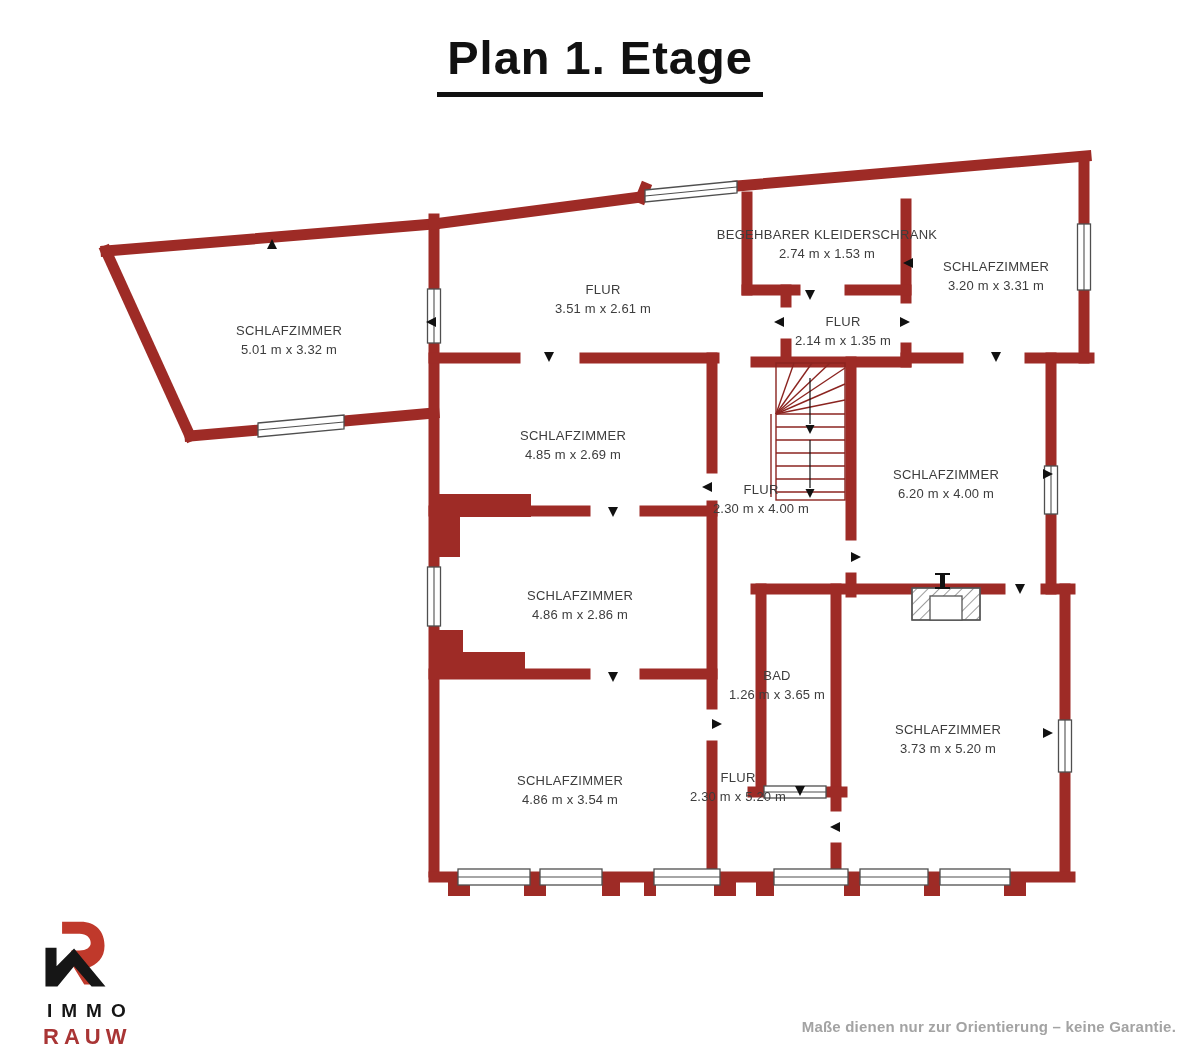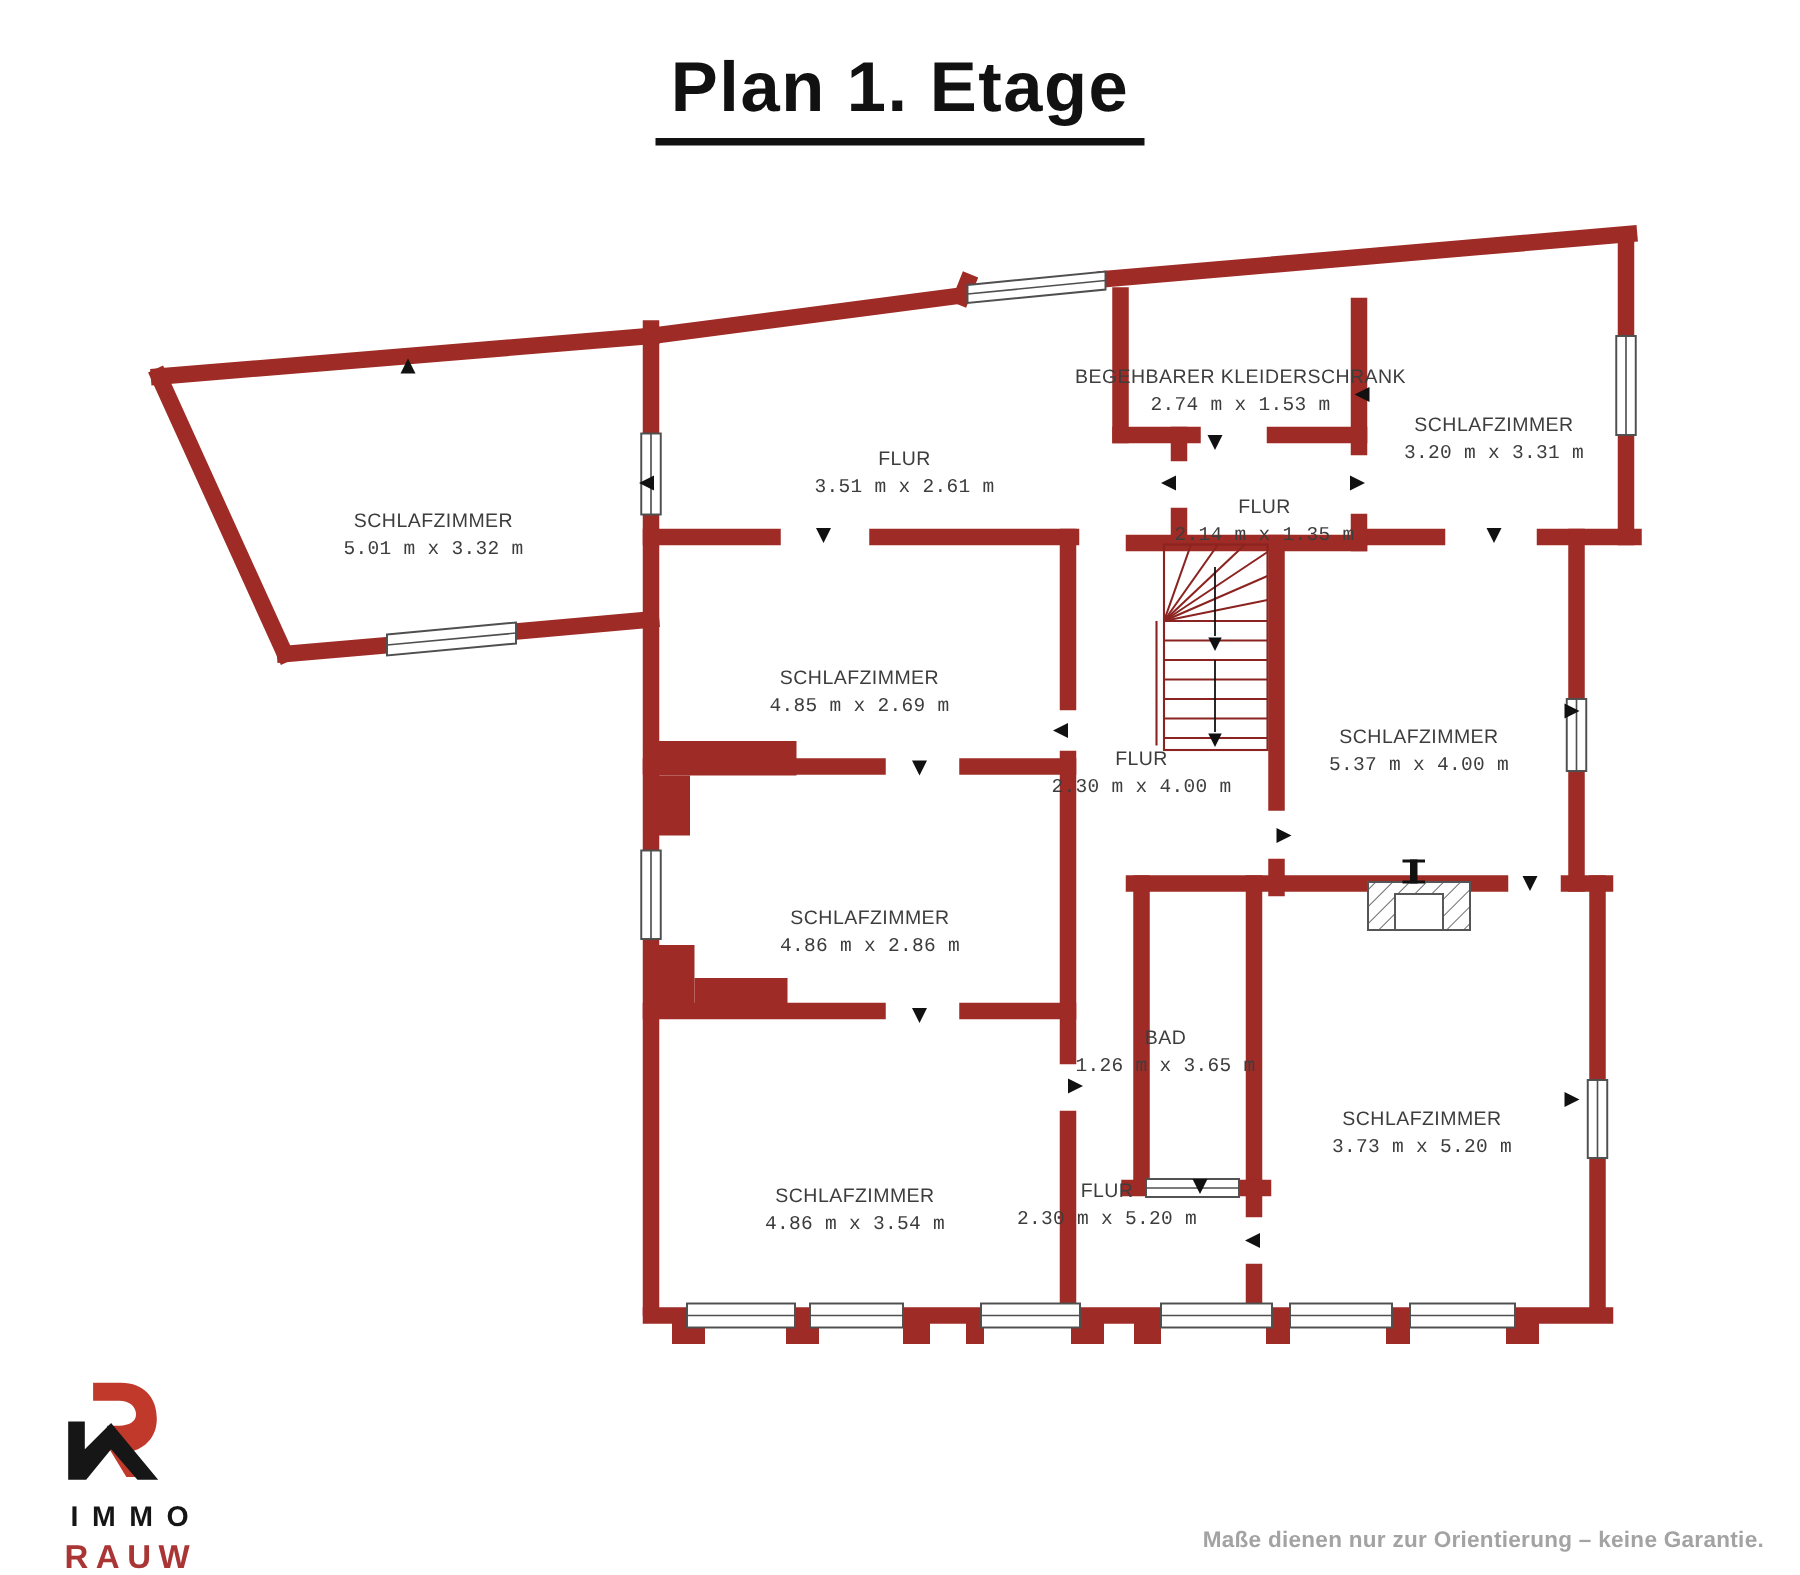--- a/index.html
+++ b/index.html
@@ -15,22 +15,22 @@
   .wall{stroke:var(--wall,#9e2b26);stroke-width:11;stroke-linecap:square;}
   .wallfill{fill:var(--wall,#9e2b26);}
   .winf{fill:#ffffff;stroke:#4f4f4f;stroke-width:1.3;}
   .winline{stroke:#4f4f4f;stroke-width:1.1;}
   .stair{stroke:#8b2420;stroke-width:1.4;fill:none;}
   .thinblk{stroke:#111;stroke-width:1.2;fill:none;}
   .arr{fill:var(--ink,#111);}
   .hatchrect{stroke:#555;stroke-width:1.3;}
 
   .room-label{position:absolute;transform:translate(-50%,-50%);text-align:center;
-    color:var(--label,#3d3d3d);font-size:13px;line-height:1.45;letter-spacing:.3px;white-space:nowrap;margin-top:16px;}
-  .room-label .dims{letter-spacing:.2px;font-family:Liberation Mono, monospace;}
+    color:var(--label,#3d3d3d);font-size:13px;line-height:1.45;letter-spacing:.3px;white-space:nowrap;}
+  .room-label .dims{letter-spacing:.2px;}
   .room-label span{display:block;}
 
   .logo{position:absolute;left:38px;top:920px;width:100px;text-align:left;}
   .logo-immo{margin-top:4px;font-size:19px;font-weight:700;letter-spacing:9px;color:#151515;text-indent:9px;}
   .logo-rauw{margin-top:2px;font-size:22px;font-weight:800;letter-spacing:5px;color:var(--accent,#a93535);text-indent:5px;}
 
   .disclaimer{position:absolute;right:24px;top:1018px;font-size:15px;font-weight:700;
     color:var(--muted,#a3a3a3);letter-spacing:.2px;padding-left:36px;}
 </style>
 </head>
@@ -236,21 +236,21 @@
   <div class="room-label" style="left:573px;top:446px">
     <span>SCHLAFZIMMER</span>
     <span class="dims">4.85 m x 2.69 m</span>
   </div>
   <div class="room-label" style="left:761px;top:500px">
     <span>FLUR</span>
     <span class="dims">2.30 m x 4.00 m</span>
   </div>
   <div class="room-label" style="left:946px;top:485px">
     <span>SCHLAFZIMMER</span>
-    <span class="dims">5.37 m x 4.00 m</span>
+    <span class="dims">6.20 m x 4.00 m</span>
   </div>
   <div class="room-label" style="left:580px;top:606px">
     <span>SCHLAFZIMMER</span>
     <span class="dims">4.86 m x 2.86 m</span>
   </div>
   <div class="room-label" style="left:777px;top:686px">
     <span>BAD</span>
     <span class="dims">1.26 m x 3.65 m</span>
   </div>
   <div class="room-label" style="left:948px;top:740px">

